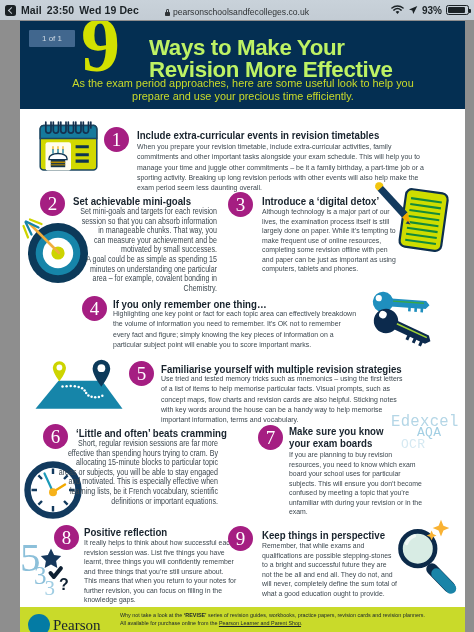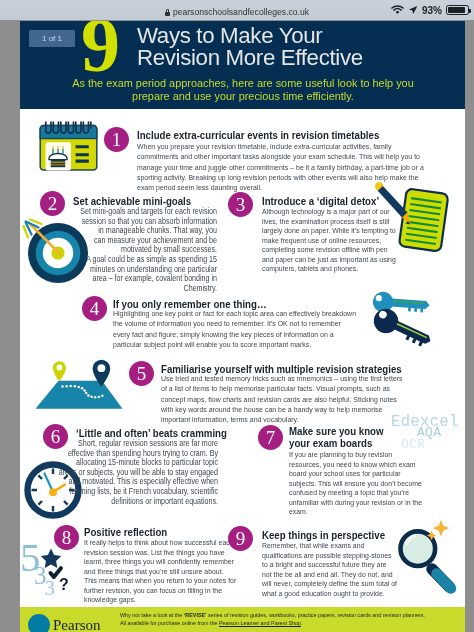--- a/index.html
+++ b/index.html
@@ -30,22 +30,22 @@
   .lock i{position:absolute;left:1.1px;top:0;width:2.8px;height:3.6px;border:1px solid #2f3336;
      border-bottom:none;border-radius:2px 2px 0 0;display:block;box-sizing:border-box;}
 
   
   .page{position:absolute;left:20px;top:21px;width:445px;height:611px;background:#ffffff;overflow:hidden;}
 
   
   .hdr{position:absolute;left:0;top:0;width:445px;height:88px;background:#042f52;overflow:hidden;}
   .hdr .nine{position:absolute;left:61px;top:-15px;font-family:"Liberation Serif",serif;
      font-size:78px;font-weight:bold;color:#d2e000;line-height:1;}
-  .hdr h1{position:absolute;left:113px;top:0px;margin:4px;color:#e5e5e5;font-size:22.3px;
-     font-weight:normal;line-height:1.0;letter-spacing:-.35px;}
+  .hdr h1{position:absolute;left:113px;top:0px;margin:16px;color:#bef264;font-size:22.3px;
+     font-weight:bold;line-height:1.0;letter-spacing:-.35px;}
   .hdr .sub{position:absolute;left:18px;top:56px;width:410px;text-align:center;
      color:#c9da2a;font-size:10.9px;line-height:1.22;}
   .pagebadge{position:absolute;left:9px;top:9px;width:46px;height:17px;border-radius:1px;
      background:#41678e;color:#cfdae4;font-size:8px;display:flex;align-items:center;
      justify-content:center;}
 
   
   .tip{position:absolute;}
   .num{position:absolute;width:25px;height:25px;border-radius:50%;background:#a51e82;
      color:#fff;font-family:"Liberation Serif",serif;font-size:19px;line-height:25px;
@@ -70,20 +70,26 @@
   .pearson{position:absolute;left:8px;bottom:-4px;display:flex;align-items:center;gap:3px;}
   .pearson .mark{width:22px;height:22px;border-radius:50%;background:#047ba4;position:relative;}
   .pearson .nm{font-family:"Liberation Serif",serif;font-size:15px;color:#18232d;}
 
   svg{display:block;overflow:visible;}
 </style>
 </head>
 <body>
 
 <div class="statusbar">
+  <div class="sb-left">
+    <span class="sb-back"></span>
+    <span>Mail</span>
+    <span>23:50</span>
+    <span>Wed 19 Dec</span>
+  </div>
   <div class="sb-right">
     <span>
       <svg width="13" height="10" viewBox="0 0 13 10">
         <path d="M6.5 8.9 4.6 6.8a2.9 2.9 0 0 1 3.8 0Z" fill="#1b2226"></path>
         <path d="M2.85 5.1a5.6 5.6 0 0 1 7.3 0" stroke="#1b2226" stroke-width="1.5" fill="none" stroke-linecap="round"></path>
         <path d="M.95 3.05a8.5 8.5 0 0 1 11.1 0" stroke="#1b2226" stroke-width="1.5" fill="none" stroke-linecap="round"></path>
       </svg>
     </span>
     <span>
       <svg width="10" height="10" viewBox="0 0 10 10">

